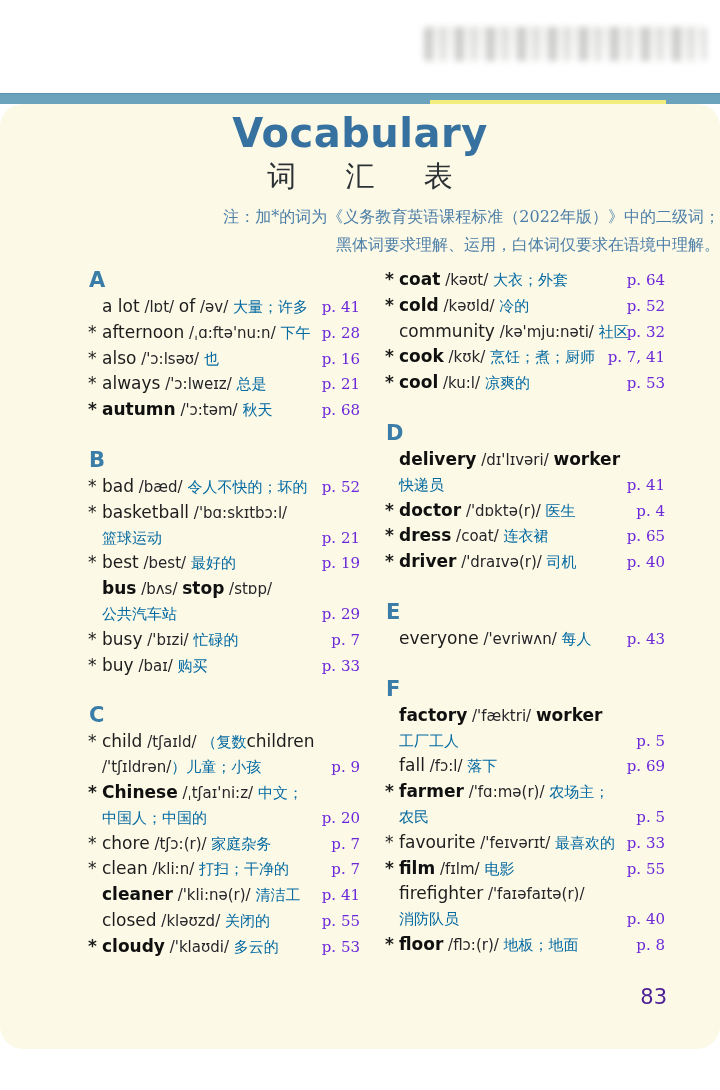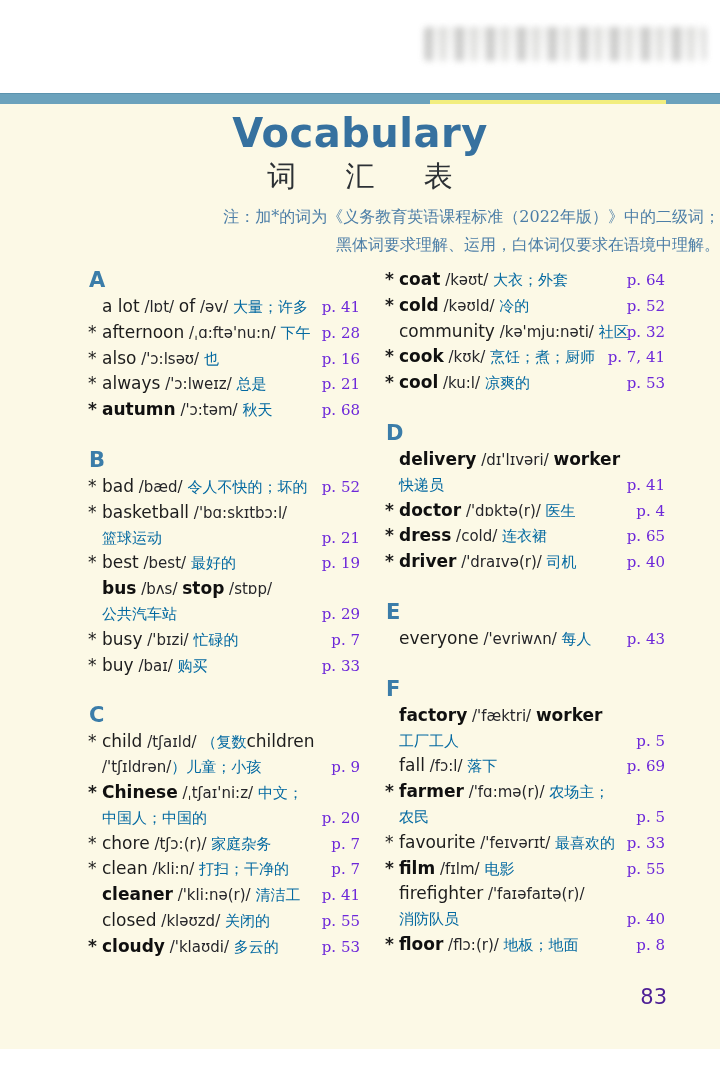--- a/index.html
+++ b/index.html
@@ -26,21 +26,21 @@
     background:#f2ee7e;
     box-shadow:7px 6px 0 rgba(165,165,158,.55);
     display:flex;align-items:center;justify-content:center;margin-top:44px;
   }
   .banner-label{
     font-size:26px;font-weight:700;color:#4b8fb3;letter-spacing:.5px;
   }
   .teal-bar{height:10px;background:#6ba2bc;border-top:1px solid #5b93ae;}
 
   
-  .content{position:relative;height:945px;background:#fcf9e6;}
+  .content{position:relative;height:945px;background:#fcf9e6;border-radius:23px;}
   .title{
     text-align:center;padding-top:7px;font-size:40px;font-weight:700;
     color:#36719f;letter-spacing:.5px;line-height:44px;
   }
   .subtitle{
     text-align:center;font-family:"DejaVu Serif","Liberation Serif",serif;
     font-size:29px;color:#2c3135;letter-spacing:20px;text-indent:20px;
     line-height:38px;margin-top:2px;
   }
   .note{
@@ -249,21 +249,21 @@
               <span class="line-content"><span class="seg-c">快递员</span></span>
               <span class="page-ref">p. 41</span>
             </div>
             <div class="vline">
               <span class="star bold">*</span>
               <span class="line-content"><span class="seg-b">doctor</span><span class="seg-p"> /'dɒktə(r)/ </span><span class="seg-c">医生</span></span>
               <span class="page-ref">p. 4</span>
             </div>
             <div class="vline">
               <span class="star bold">*</span>
-              <span class="line-content"><span class="seg-b">dress</span><span class="seg-p"> /cold/ </span><span class="seg-c">连衣裙</span></span>
+              <span class="line-content"><span class="seg-b">dress</span><span class="seg-p"> /coat/ </span><span class="seg-c">连衣裙</span></span>
               <span class="page-ref">p. 65</span>
             </div>
             <div class="vline">
               <span class="star bold">*</span>
               <span class="line-content"><span class="seg-b">driver</span><span class="seg-p"> /'draɪvə(r)/ </span><span class="seg-c">司机</span></span>
               <span class="page-ref">p. 40</span>
             </div>
           </div>
           <div class="sec">
             <div class="sec-letter">E</div>

